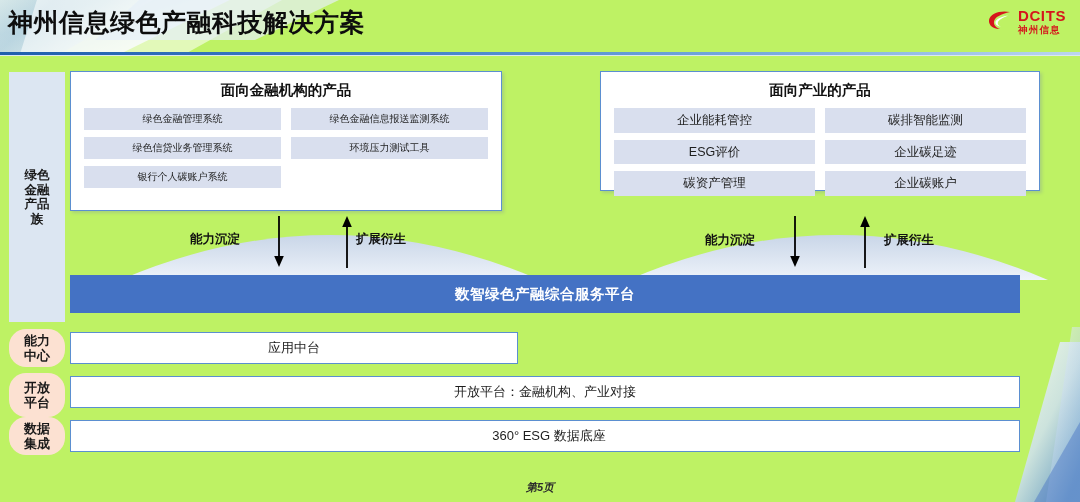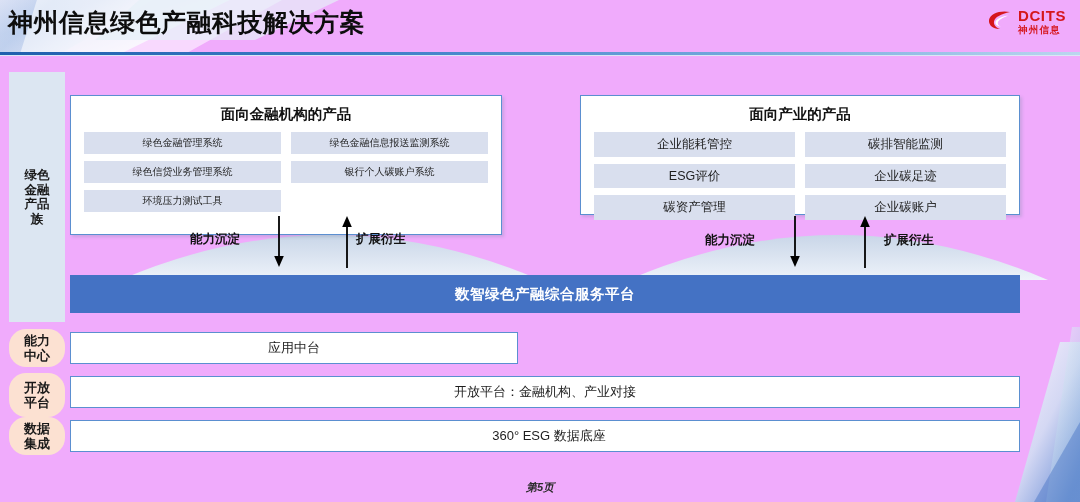--- a/index.html
+++ b/index.html
@@ -7,21 +7,21 @@
     padding: 0;
     background: #ffffff;
   }
   body {
     font-family: "Liberation Sans", "DejaVu Sans", sans-serif;
   }
   #slide {
     position: relative;
     width: 1080px;
     height: 502px;
-    background: #f0abfc;
+    background: #bef264;
     overflow: hidden;
   }
 
   
   .hdr-deco {
     position: absolute;
     top: 0; left: 0;
     width: 430px; height: 54px;
     overflow: hidden;
     pointer-events: none;
@@ -130,24 +130,23 @@
   #dome-left  { left: 120px;  top: 208px; width: 420px; height: 72px; }
   #dome-right { left: 628px;  top: 208px; width: 420px; height: 72px; }
 
   
   .panel {
     position: absolute;
     background: #ffffff;
     border: 1.4px solid #5b8fd0;
     box-shadow: 2px 2px 3px rgba(120,140,170,0.30);
     box-sizing: border-box;
-    margin-top: 24px;
   }
   #panel-fin  { left: 70px;  top: 71px; width: 432px; height: 140px; }
-  #panel-ind  { left: 580px; top: 71px; width: 440px; height: 120px; }
+  #panel-ind  { left: 600px; top: 71px; width: 440px; height: 120px; }
 
   .panel-title {
     text-align: center;
     font-size: 14.5px;
     font-weight: bold;
     color: #111;
     margin-top: 9px;
     margin-bottom: 8px;
   }
   .panel-grid {
@@ -329,22 +328,22 @@
     </defs>
     <path d="M 0 72 Q 210 -18 420 72 Z" fill="url(#gdomeR)"></path>
   </svg>
 
   <div class="panel" id="panel-fin">
     <div class="panel-title">面向金融机构的产品</div>
     <div class="panel-grid">
       <div class="prod-tile">绿色金融管理系统</div>
       <div class="prod-tile">绿色金融信息报送监测系统</div>
       <div class="prod-tile">绿色信贷业务管理系统</div>
+      <div class="prod-tile">环境压力测试工具</div>
       <div class="prod-tile">银行个人碳账户系统</div>
-      <div class="prod-tile">环境压力测试工具</div>
     </div>
   </div>
 
   <div class="panel" id="panel-ind">
     <div class="panel-title">面向产业的产品</div>
     <div class="panel-grid">
       <div class="prod-tile">企业能耗管控</div>
       <div class="prod-tile">碳排智能监测</div>
       <div class="prod-tile">ESG评价</div>
       <div class="prod-tile">企业碳足迹</div>

